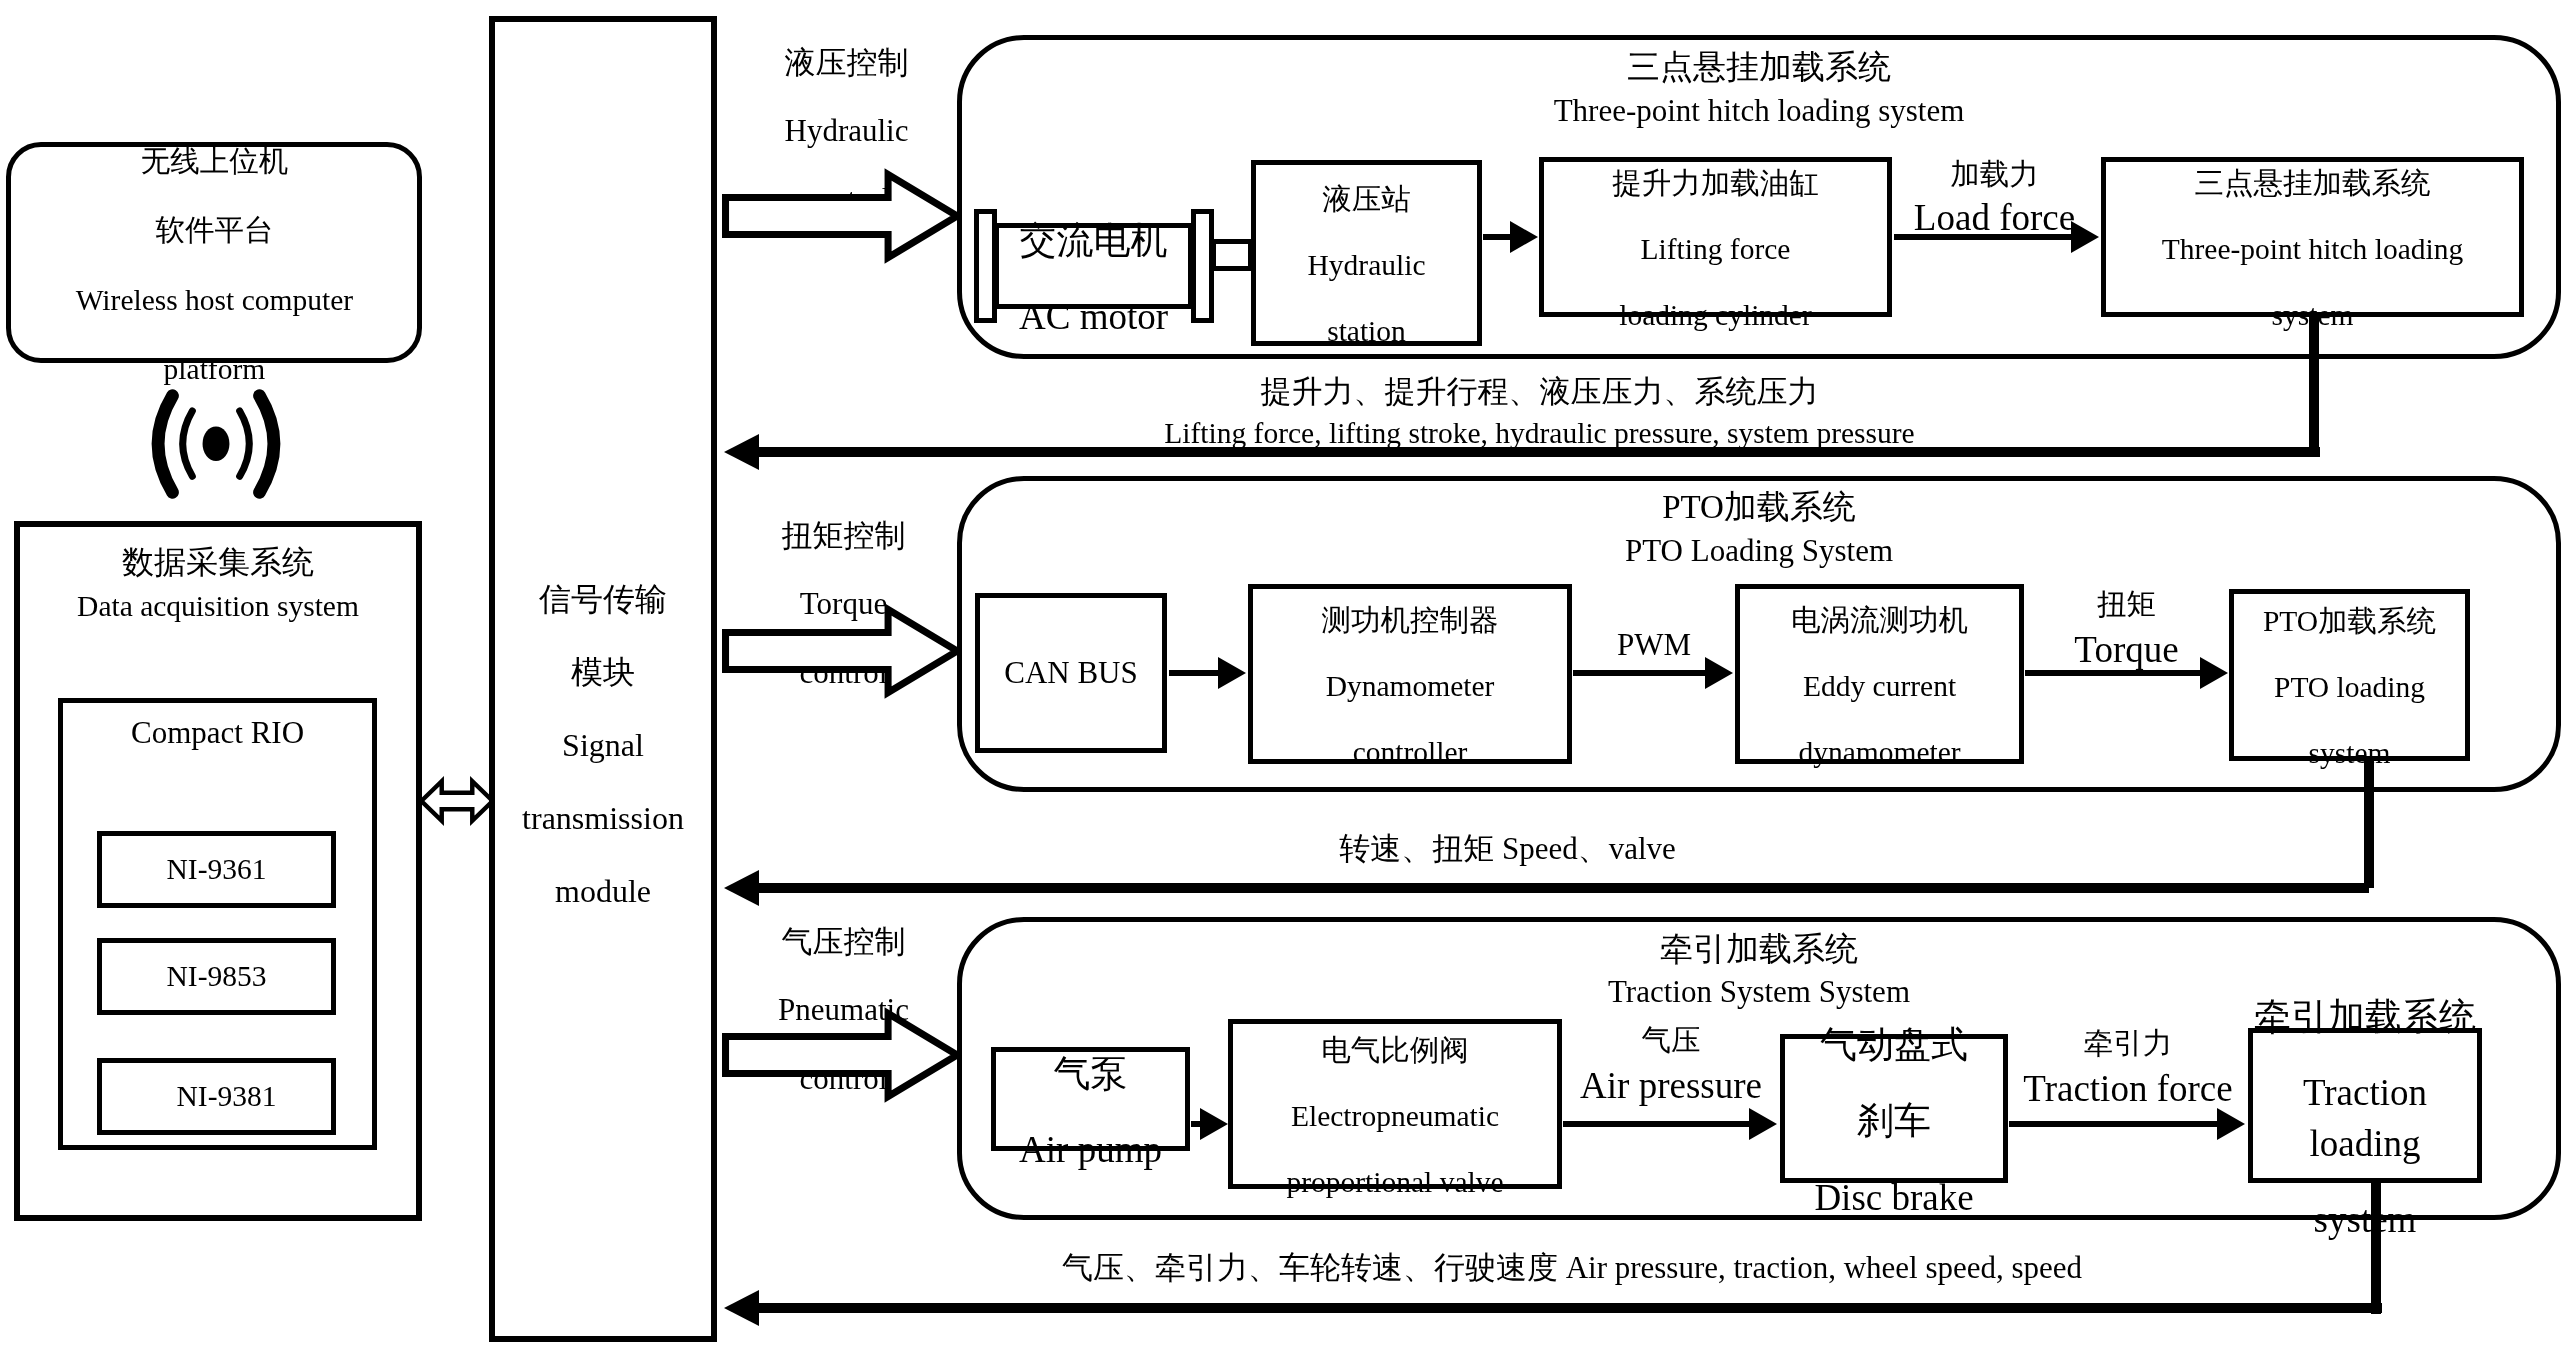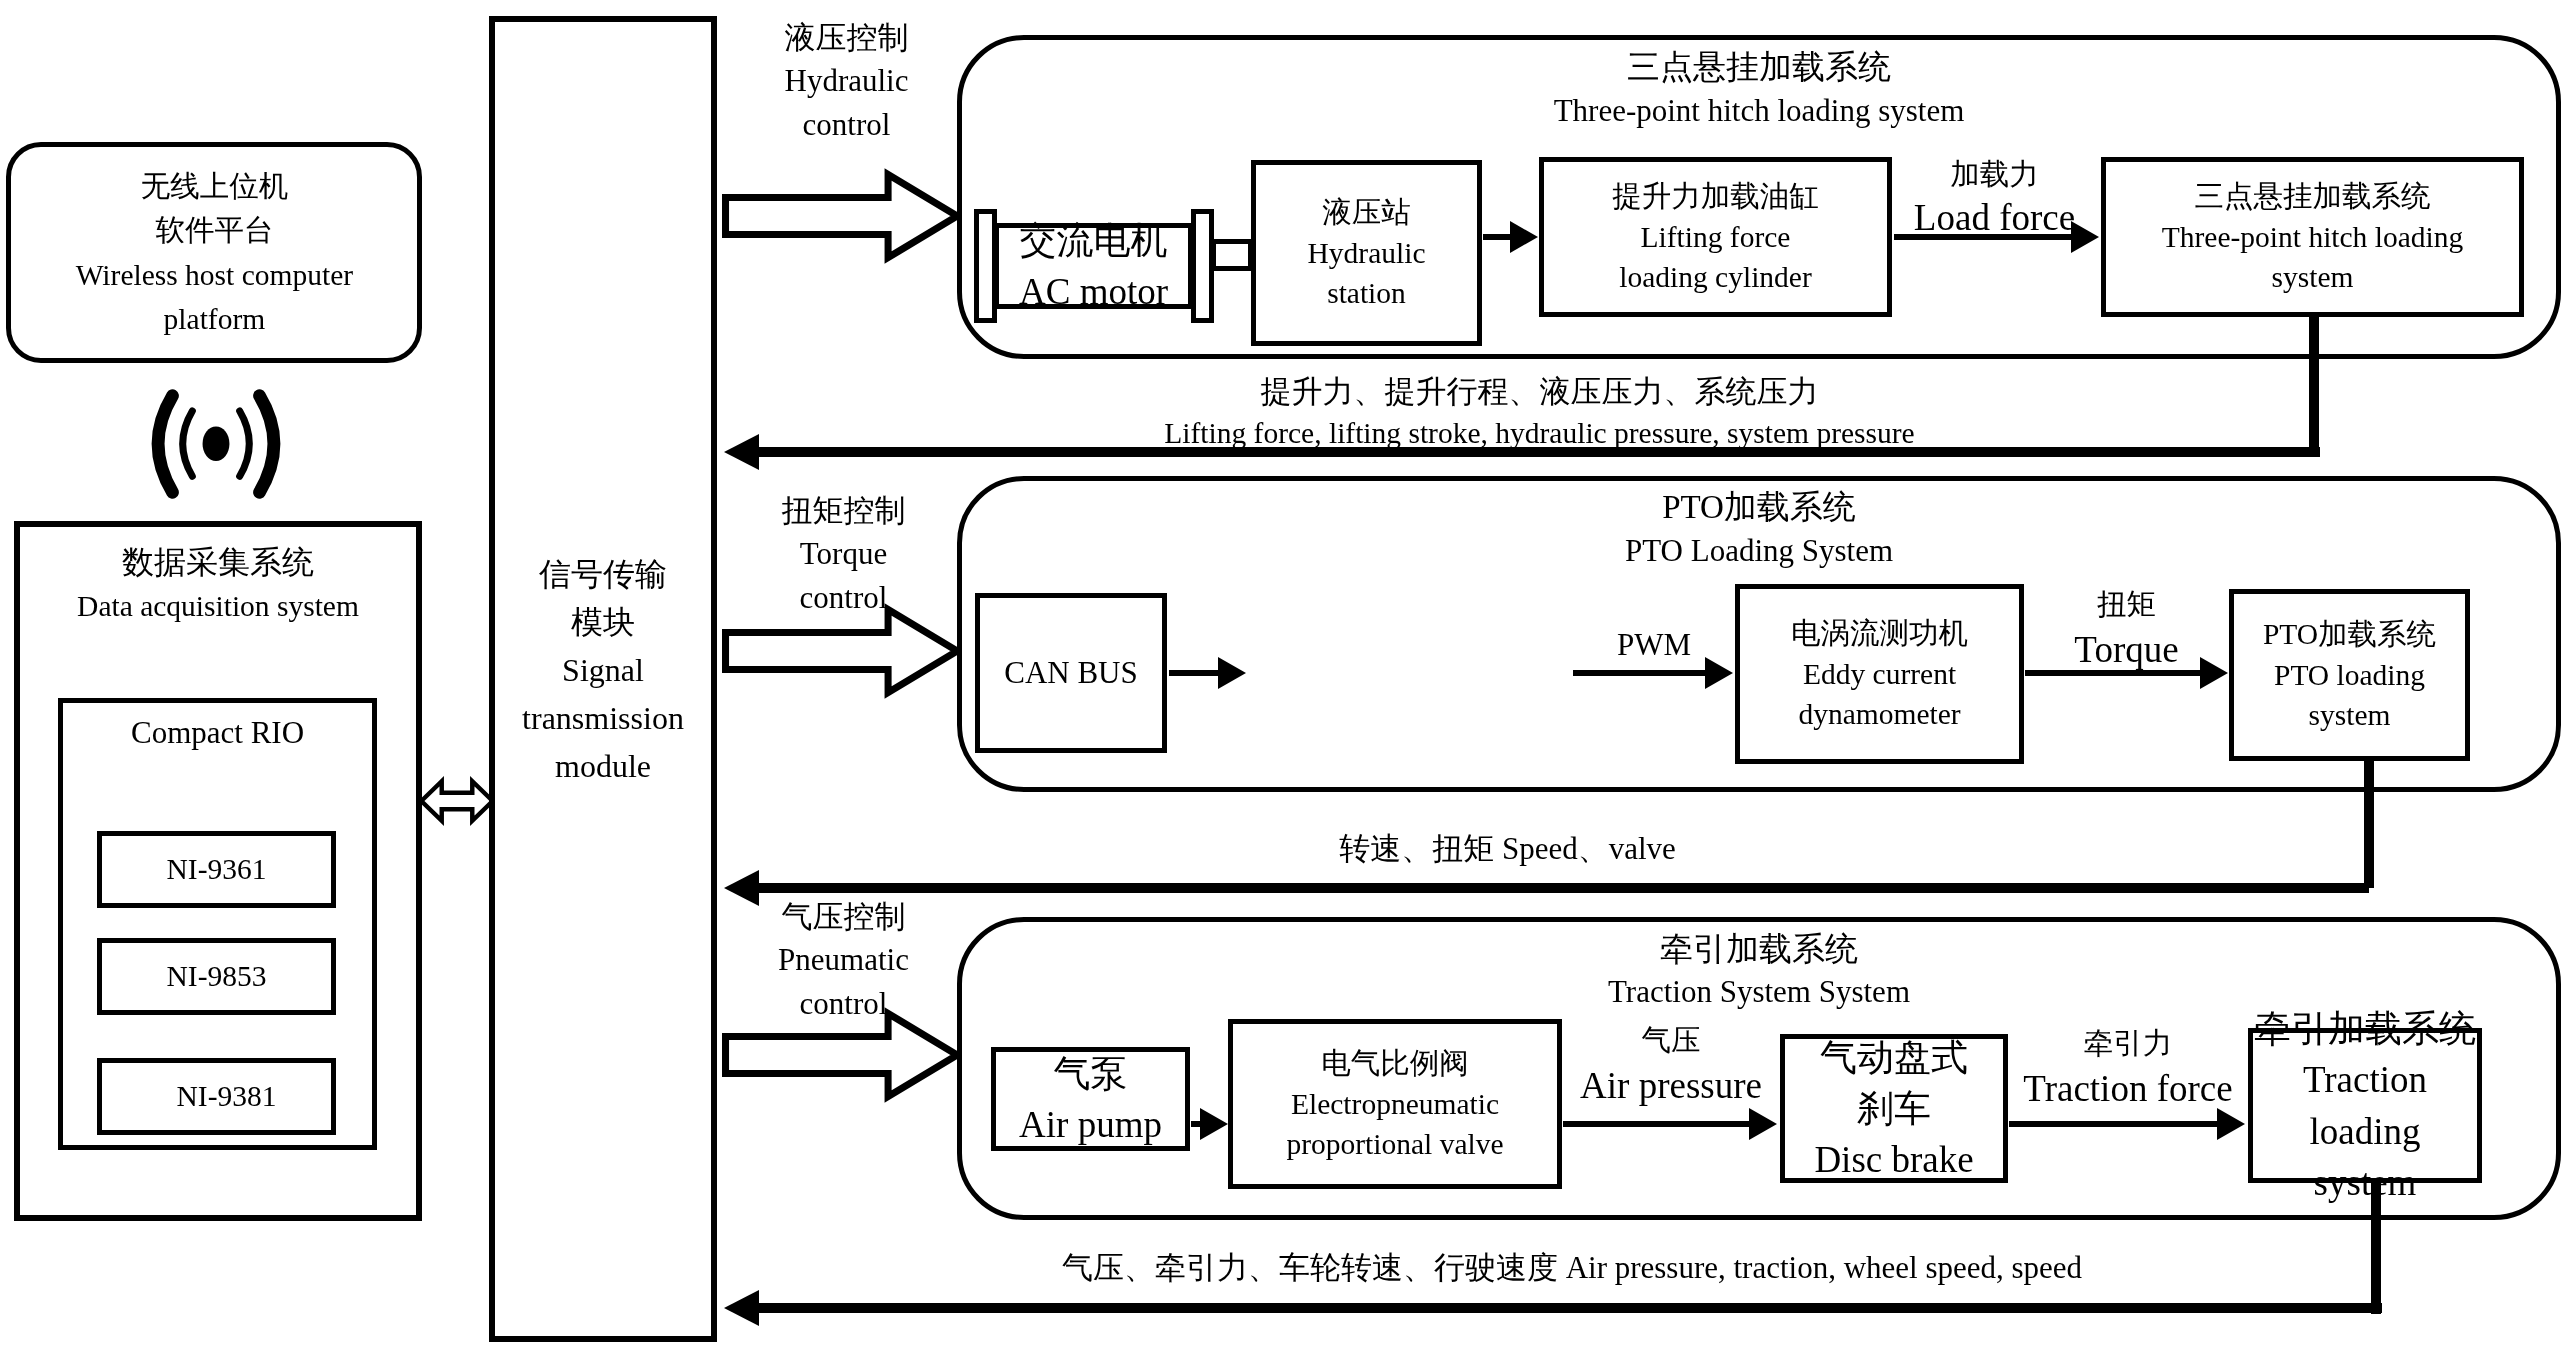--- a/index.html
+++ b/index.html
@@ -8,21 +8,21 @@
     font-family:"Liberation Serif","DejaVu Serif",serif;color:#000;overflow:hidden;
   }
   .abs{position:absolute;}
   .box{
     position:absolute;box-sizing:border-box;border:5.1px solid #000;background:#fff;
     display:flex;flex-direction:column;align-items:center;justify-content:center;
     text-align:center;line-height:1.38;
   }
   .container{position:absolute;box-sizing:border-box;border:5.1px solid #000;border-radius:67px;background:#fff;}
   .rlabel{position:absolute;text-align:center;line-height:1.3;}
-  .lines span{display:block;}
+  .lines span{display:block;margin-top:25px;}
   
   .arr{position:absolute;height:6.4px;background:#000;}
   .arr::after{
     content:"";position:absolute;right:-27px;top:50%;transform:translateY(-50%);
     border-left:28px solid #000;border-top:16px solid transparent;border-bottom:16px solid transparent;
   }
   
   .fb-h{position:absolute;height:10.3px;background:#000;}
   .fb-h::before{
     content:"";position:absolute;left:-33px;top:50%;transform:translateY(-50%);
@@ -152,20 +152,25 @@
   <div class="container" style="left:957px;top:476px;width:1604px;height:316px;"></div>
   <div class="rlabel f52" style="left:957px;top:486px;width:1604px;">PTO加载系统</div>
   <div class="rlabel f48" style="left:957px;top:531px;width:1604px;">PTO Loading System</div>
 
   <div class="box f48" style="left:975px;top:593px;width:192px;height:160px;">
     <span>CAN BUS</span>
   </div>
 
   <div class="arr" style="left:1169px;top:670px;width:50px;"></div>
 
+  <div class="box lines f46" style="left:1248px;top:584px;width:324px;height:180px;">
+    <span>测功机控制器</span>
+    <span>Dynamometer</span>
+    <span>controller</span>
+  </div>
 
   <div class="rlabel f48" style="left:1572px;top:625px;width:164px;">PWM</div>
   <div class="arr" style="left:1573px;top:670px;width:133px;"></div>
 
   <div class="box lines f46" style="left:1735px;top:584px;width:289px;height:180px;">
     <span>电涡流测功机</span>
     <span>Eddy current</span>
     <span>dynamometer</span>
   </div>
 

